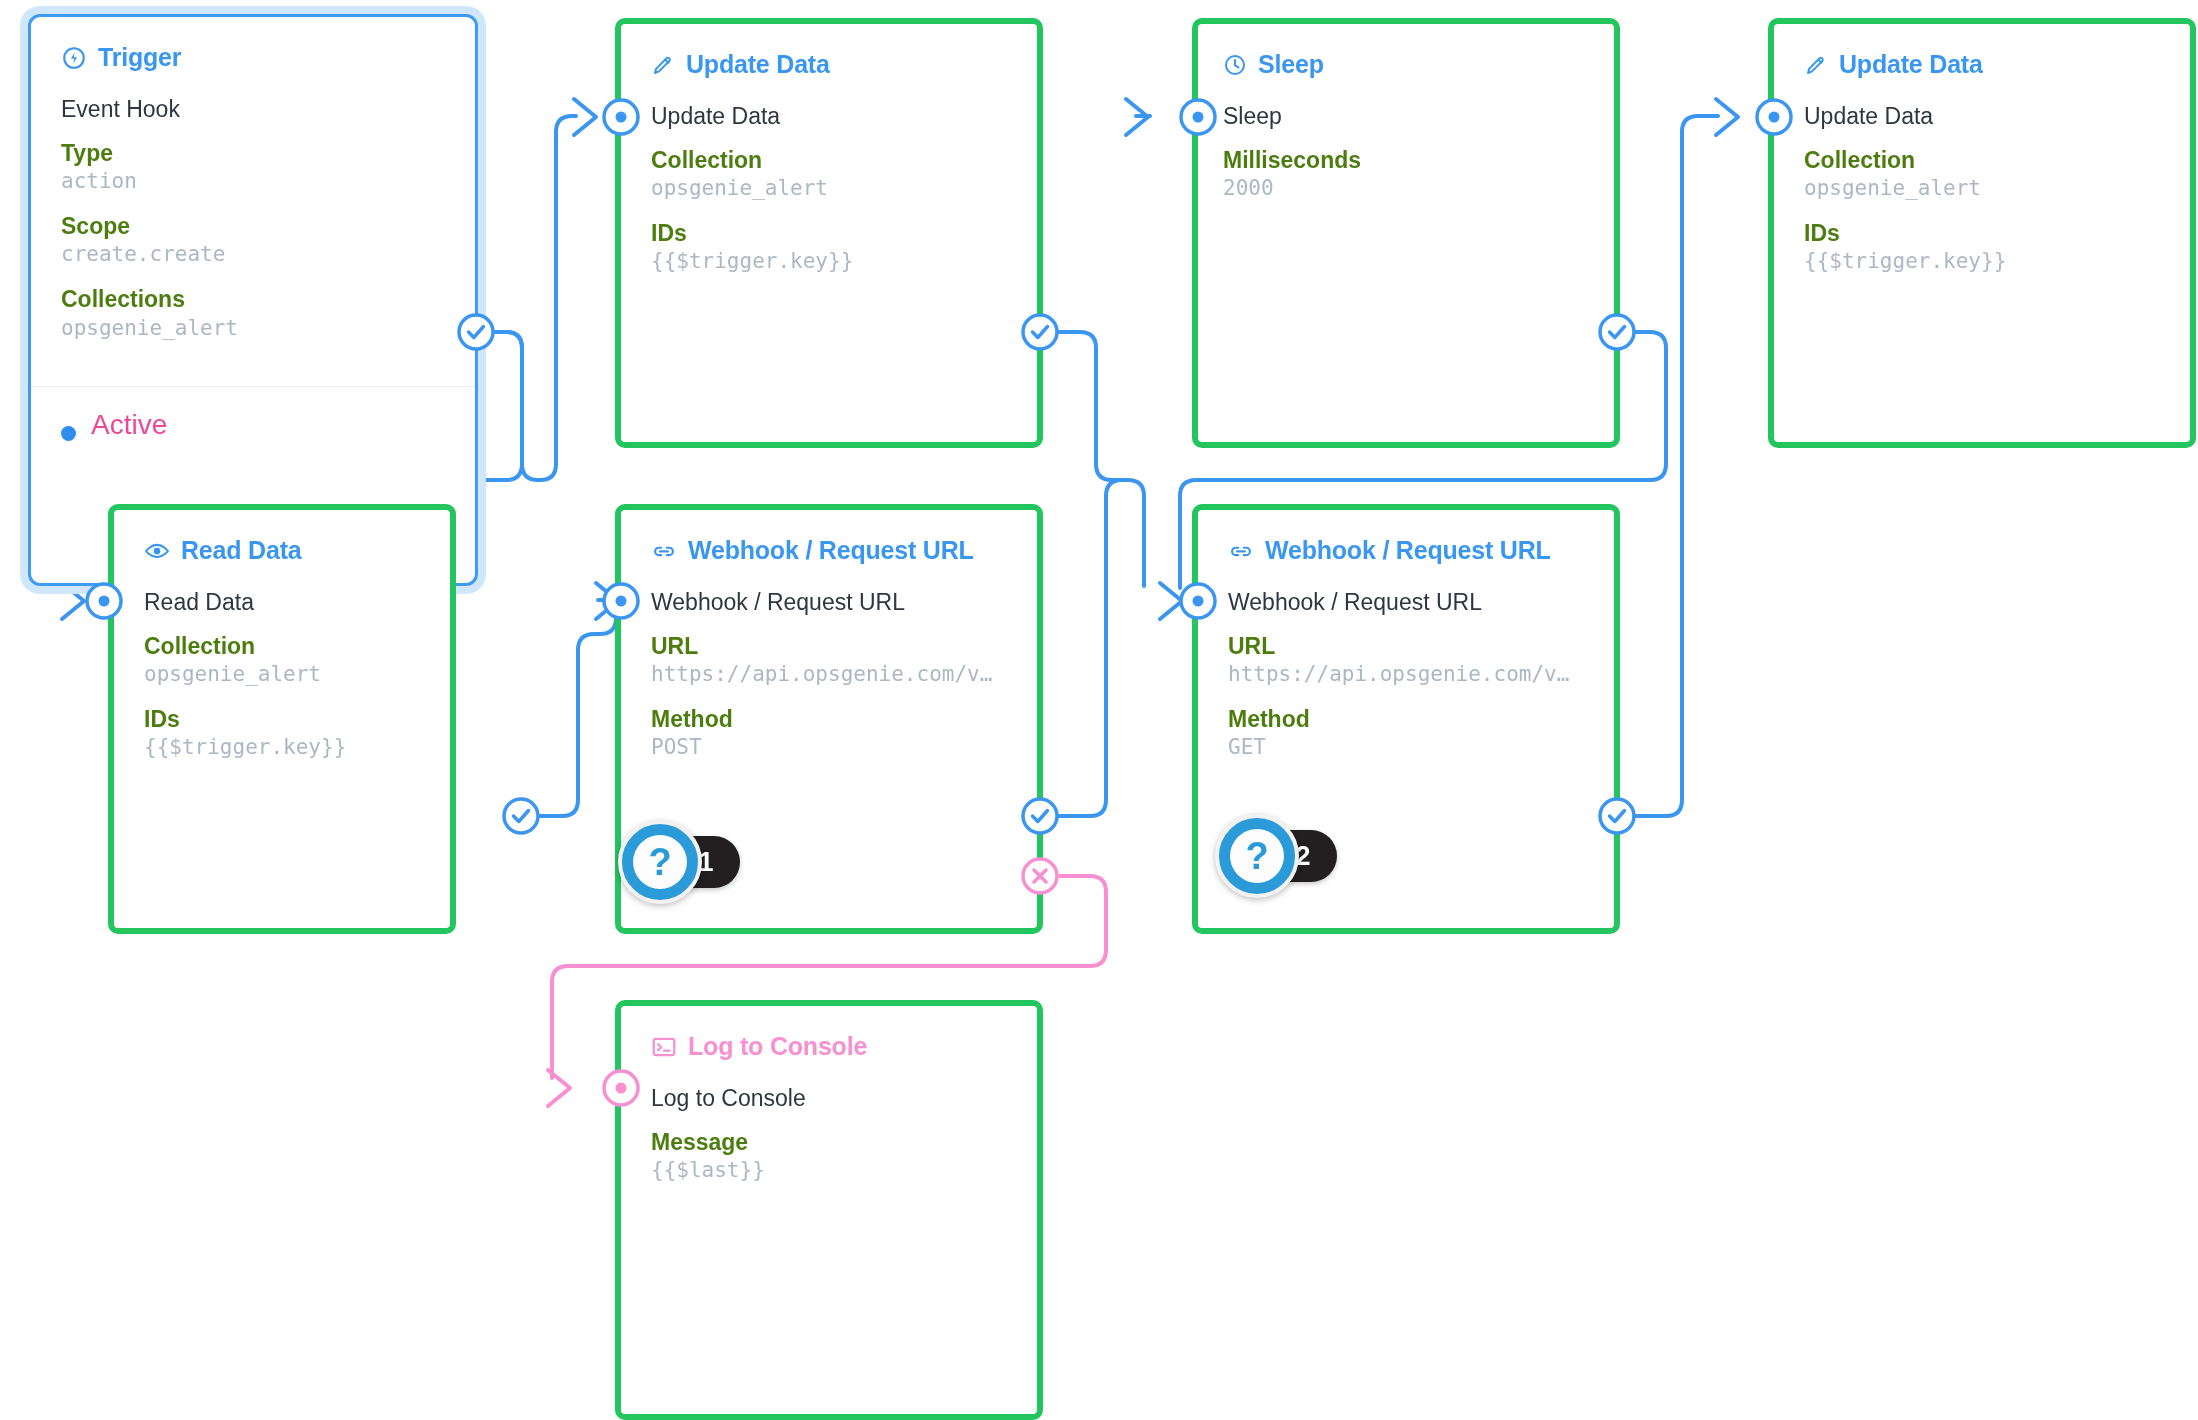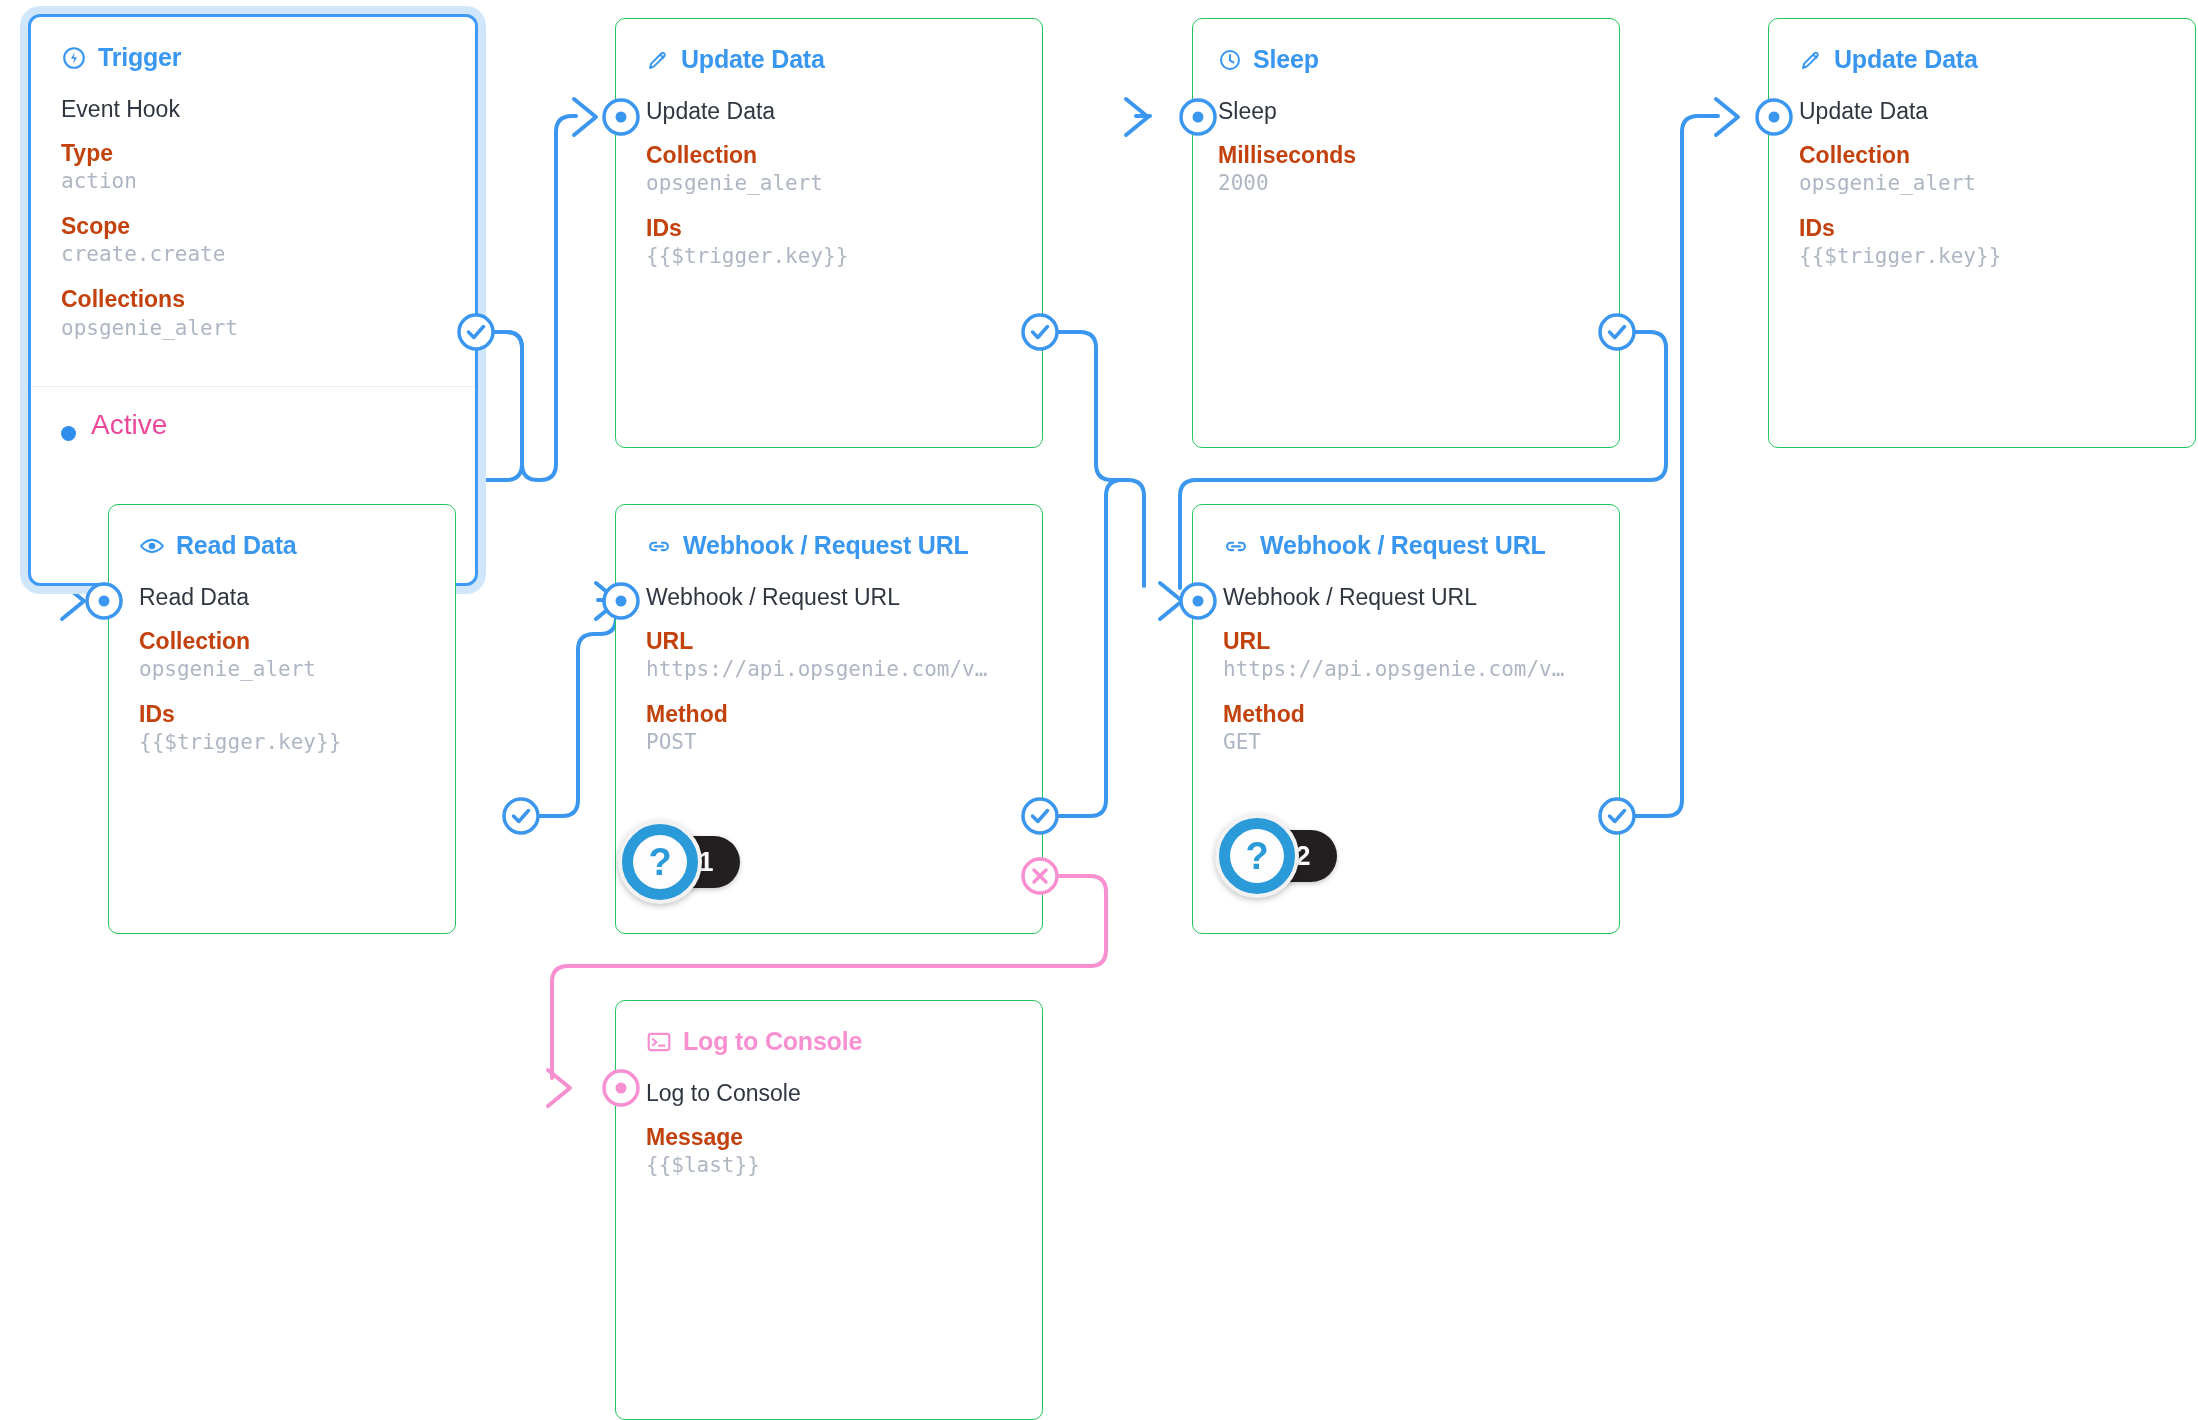--- a/index.html
+++ b/index.html
@@ -11,40 +11,40 @@
   }
   #canvas { position: relative; width: 2198px; height: 1420px; }
 
   
   #wires { position: absolute; left: 0; top: 0; width: 2198px; height: 1420px; pointer-events: none; }
 
   
   .card {
     position: absolute;
     background: #ffffff;
-    border: 1px solid #22c55e;
+    border: 6px solid #22c55e;
     border-radius: 10px;
     padding: 26px 30px 0 30px;
   }
   .card-title {
     font-size: 25px; font-weight: 700;
     color: #3a97f0; letter-spacing: -0.2px;
     display: flex; align-items: center; gap: 11px;
     margin-bottom: 26px;
     white-space: nowrap;
   }
   .card-title.pink { color: #f78fd0; }
   .card-title .ticon { display: inline-flex; align-items: center; }
 
   .op-name {
     font-size: 23px; color: #2f3640; font-weight: 400;
     line-height: 1.0; margin-bottom: 20px; white-space: nowrap;
   }
   .fld-key {
-    font-size: 23px; color: #c2410c; font-weight: 700;
+    font-size: 23px; color: #4d7c0f; font-weight: 700;
     line-height: 1.05; margin-bottom: 5px; white-space: nowrap;
   }
   .fld-val {
     font-family: "DejaVu Sans Mono", monospace;
     font-size: 21px; color: #aeb6c4; line-height: 1.1;
     margin-bottom: 21px; white-space: nowrap; overflow: hidden;
   }
   .fld-val.last { margin-bottom: 0; }
 
   

